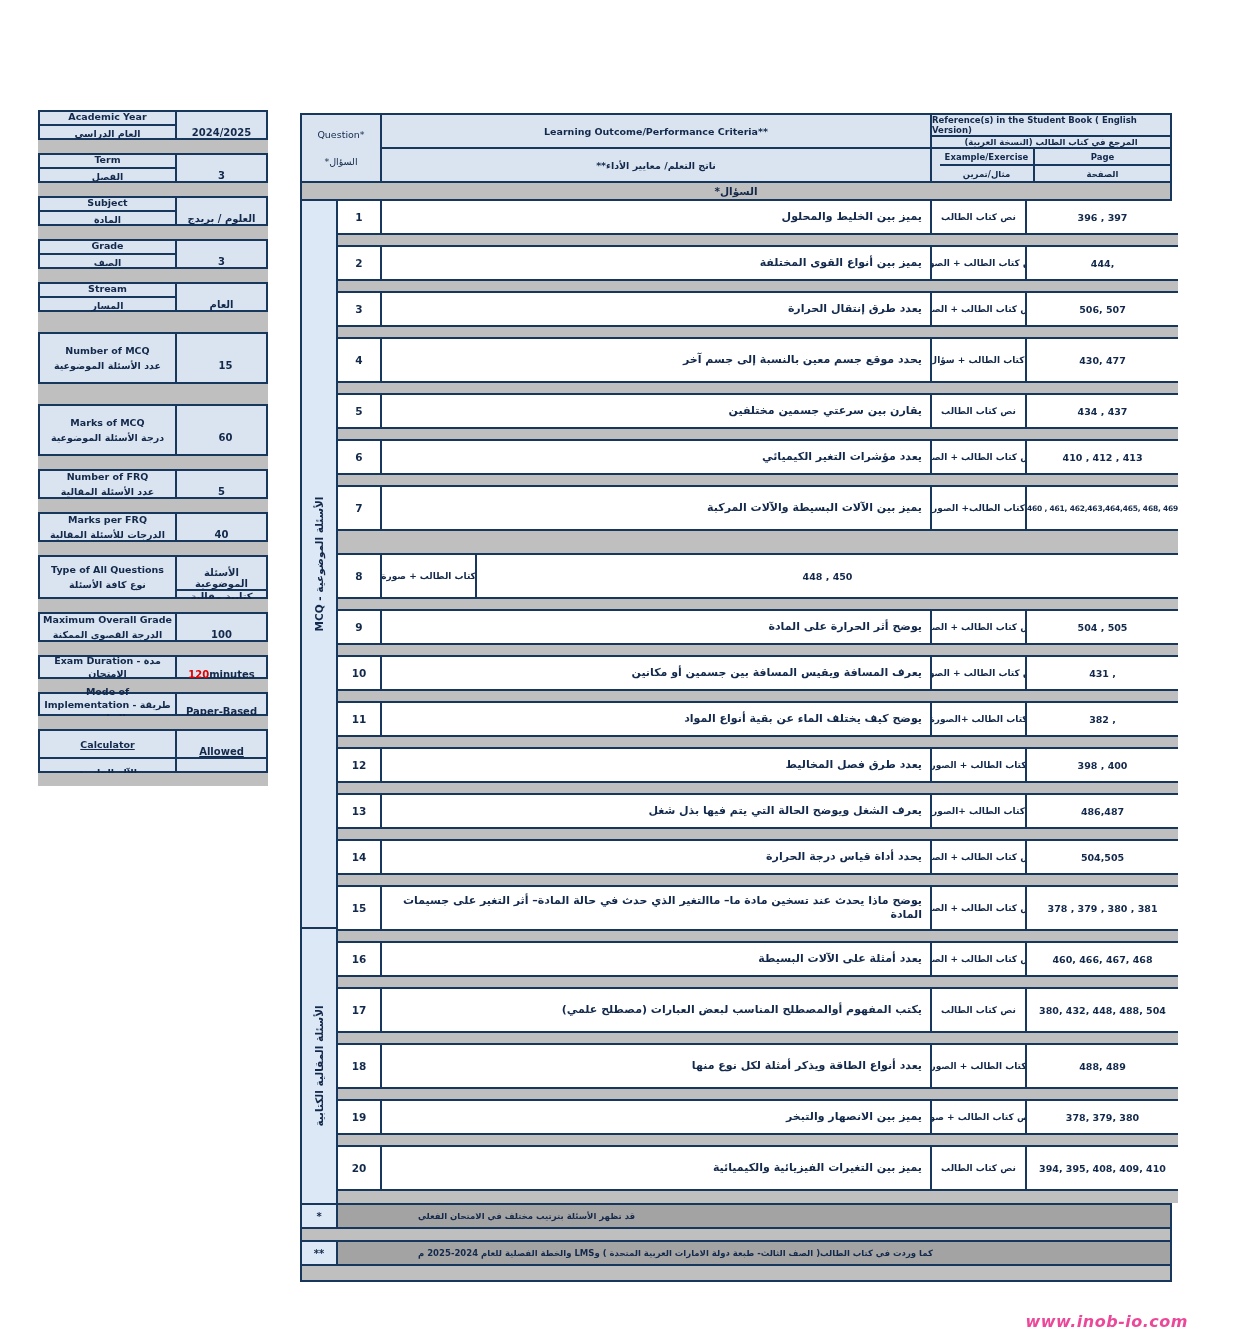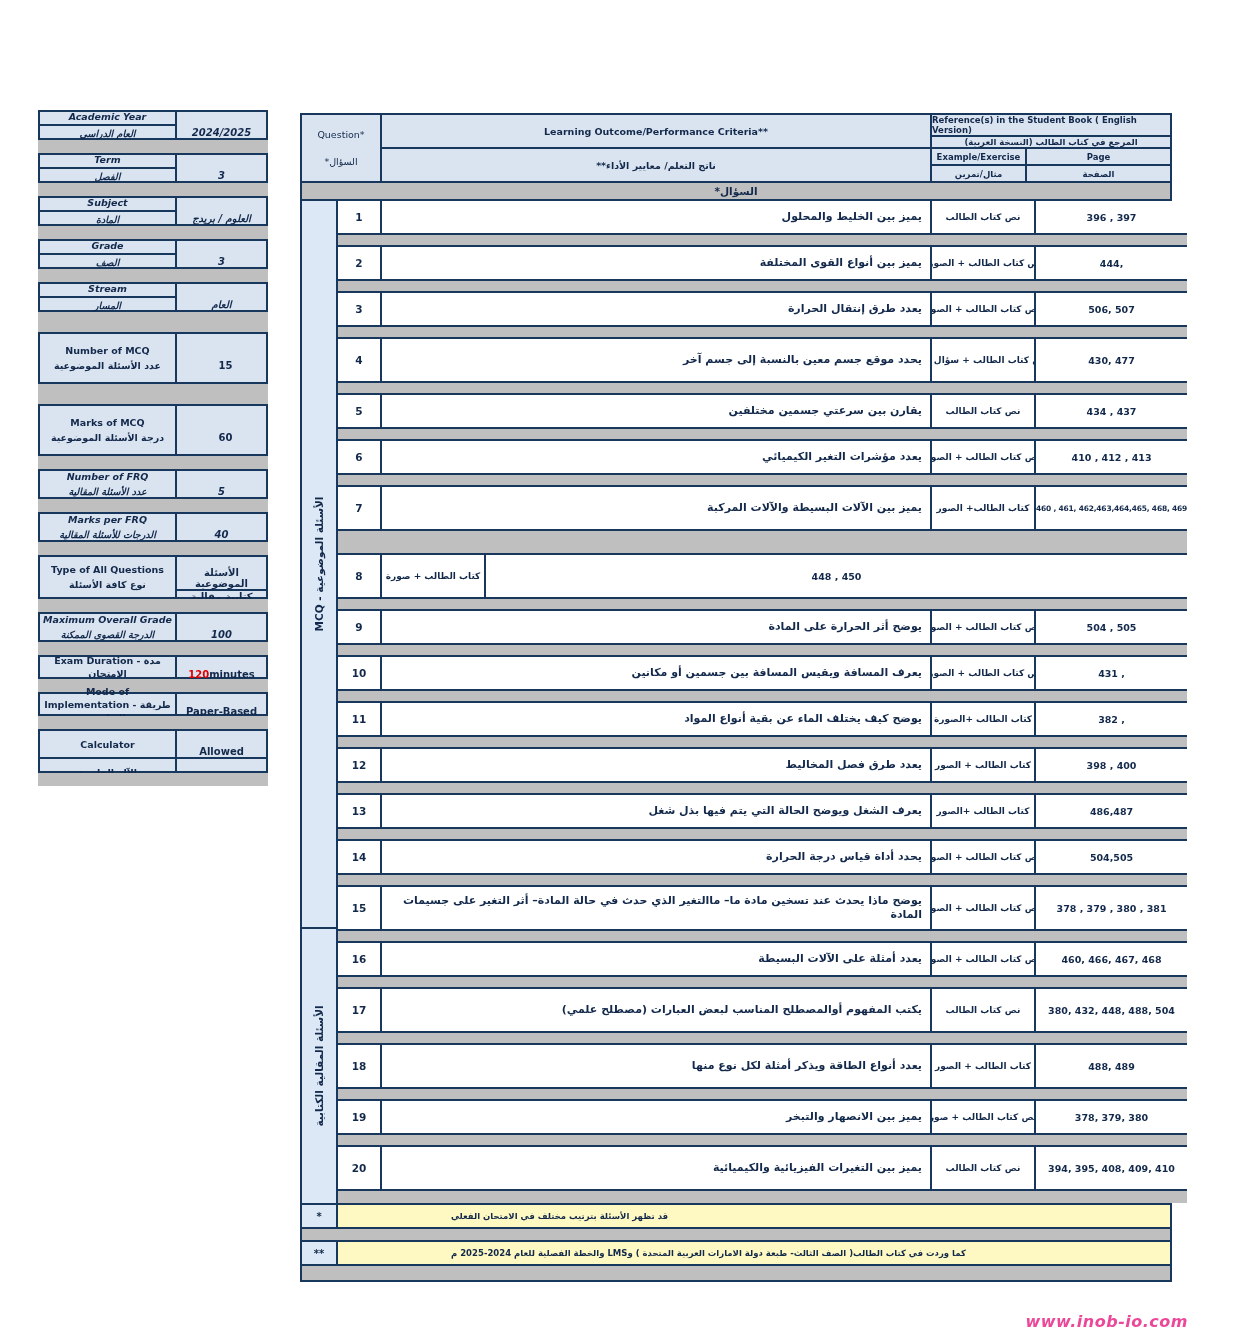--- a/index.html
+++ b/index.html
@@ -15,70 +15,70 @@
   .sb-label.split .ln:first-child { border-bottom:2px solid #17375d; }
   .sb-label.split .ln { flex:1; display:flex; align-items:center; justify-content:center; }
   .sb-value { flex:1; display:flex; align-items:center; justify-content:center; font-size:10px; font-weight:bold; text-align:center;margin-top:15px; }
   .sb-value.col { flex-direction:column; align-items:stretch; padding:0; }
   .sb-value.col .v { flex:1; display:flex; align-items:center; justify-content:center; }
   .sb-value.col .v.bb { border-bottom:2px solid #17375d; }
   .sb-sep { height:13px; background:#bfbfbf; }
   .sb-sep.big { height:20px; }
   .t52 { height:52px;gap:8px; }
   .t44 { height:44px; }
-  .t36 { height:20px;font-style:italic; }
+  .t36 { height:20px; }
   .t24 { min-height:24px; height:24px; }
   .sb-field.stack { flex-direction:column; }
-  .sb-row { display:flex; flex:1; }
+  .sb-row { display:flex; flex:1;text-decoration:underline; }
   .sb-row .sb-label { justify-content:center; }
   .sb-row.tb { border-top:2px solid #17375d; }
   .red { color:#e00000; }
   .ar { direction:rtl; }
 
   
   .main-table { position:absolute; left:300px; top:113px; width:872px; border:2px solid #17375d; }
   .thead { display:flex; border-bottom:2px solid #17375d; height:68px; background:#dae4f1; }
   .th-q { width:80px; border-right:2px solid #17375d; display:flex; flex-direction:column; justify-content:space-around; text-align:center; font-size:9.5px; font-weight:normal; padding:6px 0; }
   .th-out { width:550px; border-right:2px solid #17375d; display:flex; flex-direction:column; }
   .th-out .half { flex:1; display:flex; align-items:center; justify-content:center; font-size:9.5px; font-weight:bold; }
   .th-out .half:first-child { border-bottom:2px solid #17375d; }
   .th-ref { flex:1; display:flex; flex-direction:column; }
   .th-ref .top { height:34px; border-bottom:2px solid #17375d; display:flex; flex-direction:column; }
   .th-ref .top .ln { flex:1; display:flex; align-items:center; justify-content:center; font-size:8.5px; font-weight:bold; }
   .th-ref .top .ln:first-child { border-bottom:2px solid #17375d; }
-  .th-ref .bot { flex:1; display:flex; }
+  .th-ref .bot { flex:1; display:flex;margin-left:8px; }
   .th-ref .bot .sub { display:flex; flex-direction:column; }
   .th-ref .bot .sub .ln { flex:1; display:flex; align-items:center; justify-content:center; font-size:8.5px; font-weight:bold; }
   .th-ref .bot .sub .ln:first-child { border-bottom:2px solid #17375d; }
   .sub.ex { width:95px; border-right:2px solid #17375d; }
   .sub.pg { flex:1; }
   .qband { height:18px; background:#bfbfbf; border-bottom:2px solid #17375d; display:flex; align-items:center; justify-content:center; font-size:10.5px; font-weight:bold; direction:rtl; }
 
   .tbody { display:flex; }
   .section-col { width:36px; border-right:2px solid #17375d; display:flex; flex-direction:column; background:#dce8f5; }
   .sec { display:flex; align-items:center; justify-content:center; overflow:hidden; }
   .sec.mcq { height:728px; border-bottom:2px solid #17375d; }
   .sec.frq { flex:1; }
   .vlabel { transform:rotate(-90deg); white-space:nowrap; font-size:10.5px; font-weight:bold; direction:ltr; }
 
   .rows { flex:1; display:flex; flex-direction:column; }
   .qrow { display:flex; height:32px; background:#fff; }
   .qrow.tall { height:42px; }
   .cell { display:flex; align-items:center; }
   .cell.num { width:44px; border-right:2px solid #17375d; justify-content:center; font-size:10.5px; font-weight:bold; }
   .cell.out { width:550px; border-right:2px solid #17375d; direction:rtl; text-align:right; padding:0 8px; font-size:11px; font-weight:bold; justify-content:flex-start; line-height:14px; overflow:hidden; }
-  .cell.ex { width:104px; border-right:2px solid #17375d; justify-content:center; direction:rtl; text-align:center; font-size:9px; font-weight:bold; white-space:nowrap; overflow:hidden; }
+  .cell.ex { width:95px; border-right:2px solid #17375d; justify-content:center; direction:rtl; text-align:center; font-size:9px; font-weight:bold; white-space:nowrap; overflow:hidden; }
   .cell.pg { flex:1; justify-content:center; font-size:9.5px; font-weight:bold; white-space:nowrap; overflow:hidden; direction:ltr; }
   .cell.pg.tiny { font-size:7.5px; letter-spacing:-0.2px; }
   .sep { height:14px; background:#bfbfbf; border-top:2px solid #17375d; border-bottom:2px solid #17375d; }
   .sep.big { height:26px; }
 
   .foot-row { display:flex; height:24px; border-top:2px solid #17375d; }
   .foot-mark { width:36px; background:#dce8f5; border-right:2px solid #17375d; display:flex; align-items:center; justify-content:center; font-size:10px; font-weight:bold; }
-  .foot-text { flex:1; background:#fef9c3; display:flex; align-items:center; justify-content:flex-end; direction:rtl; padding-left:113px; padding-right:4px; font-size:8.5px; font-weight:bold; white-space:nowrap; overflow:hidden; }
+  .foot-text { flex:1; background:#a3a3a3; display:flex; align-items:center; justify-content:flex-end; direction:rtl; padding-left:80px; padding-right:4px; font-size:8.5px; font-weight:bold; white-space:nowrap; overflow:hidden; }
   .foot-sep { height:13px; background:#bfbfbf; border-top:2px solid #17375d; }
   .foot-sep.last { height:16px; }
 
   .watermark { position:absolute; right:52px; bottom:10px; font-size:16px; font-weight:bold; font-style:italic; color:#ec4899; letter-spacing:0.5px; }
 </style>
 </head>
 <body>
 
 <div class="page">
 

